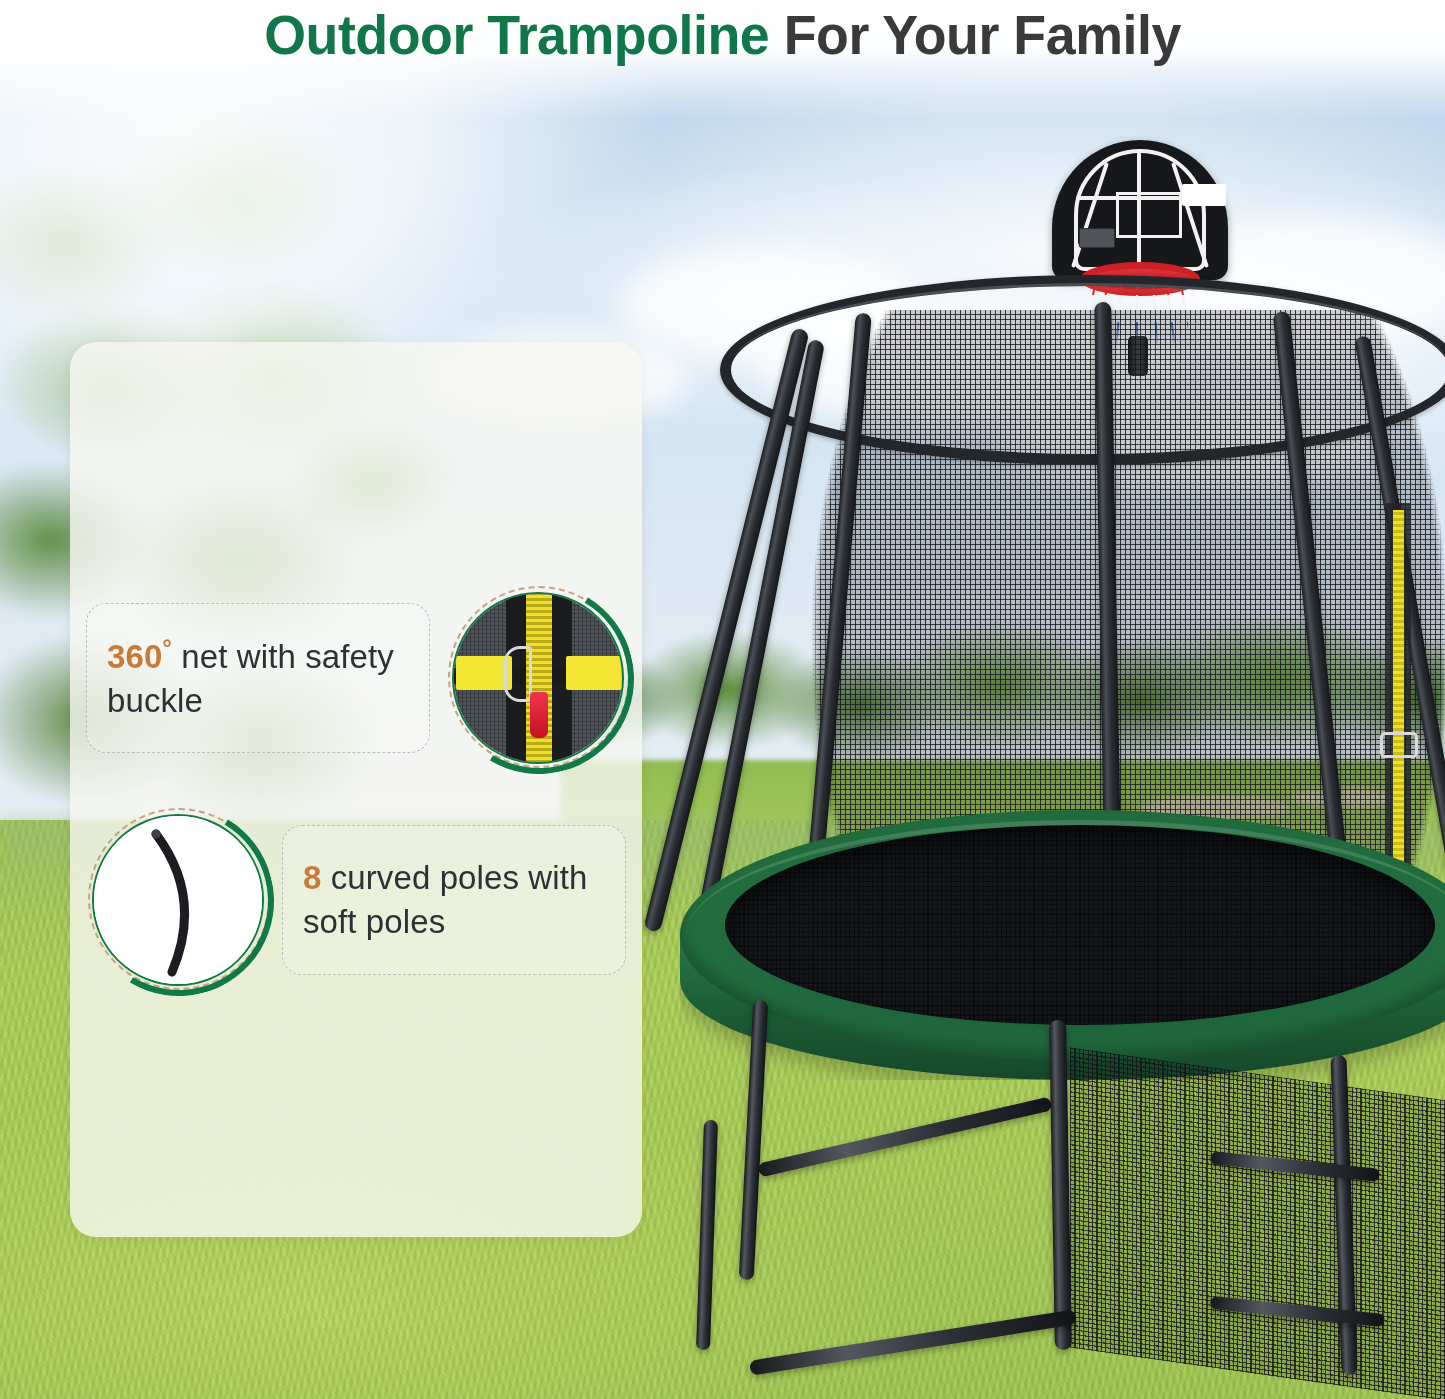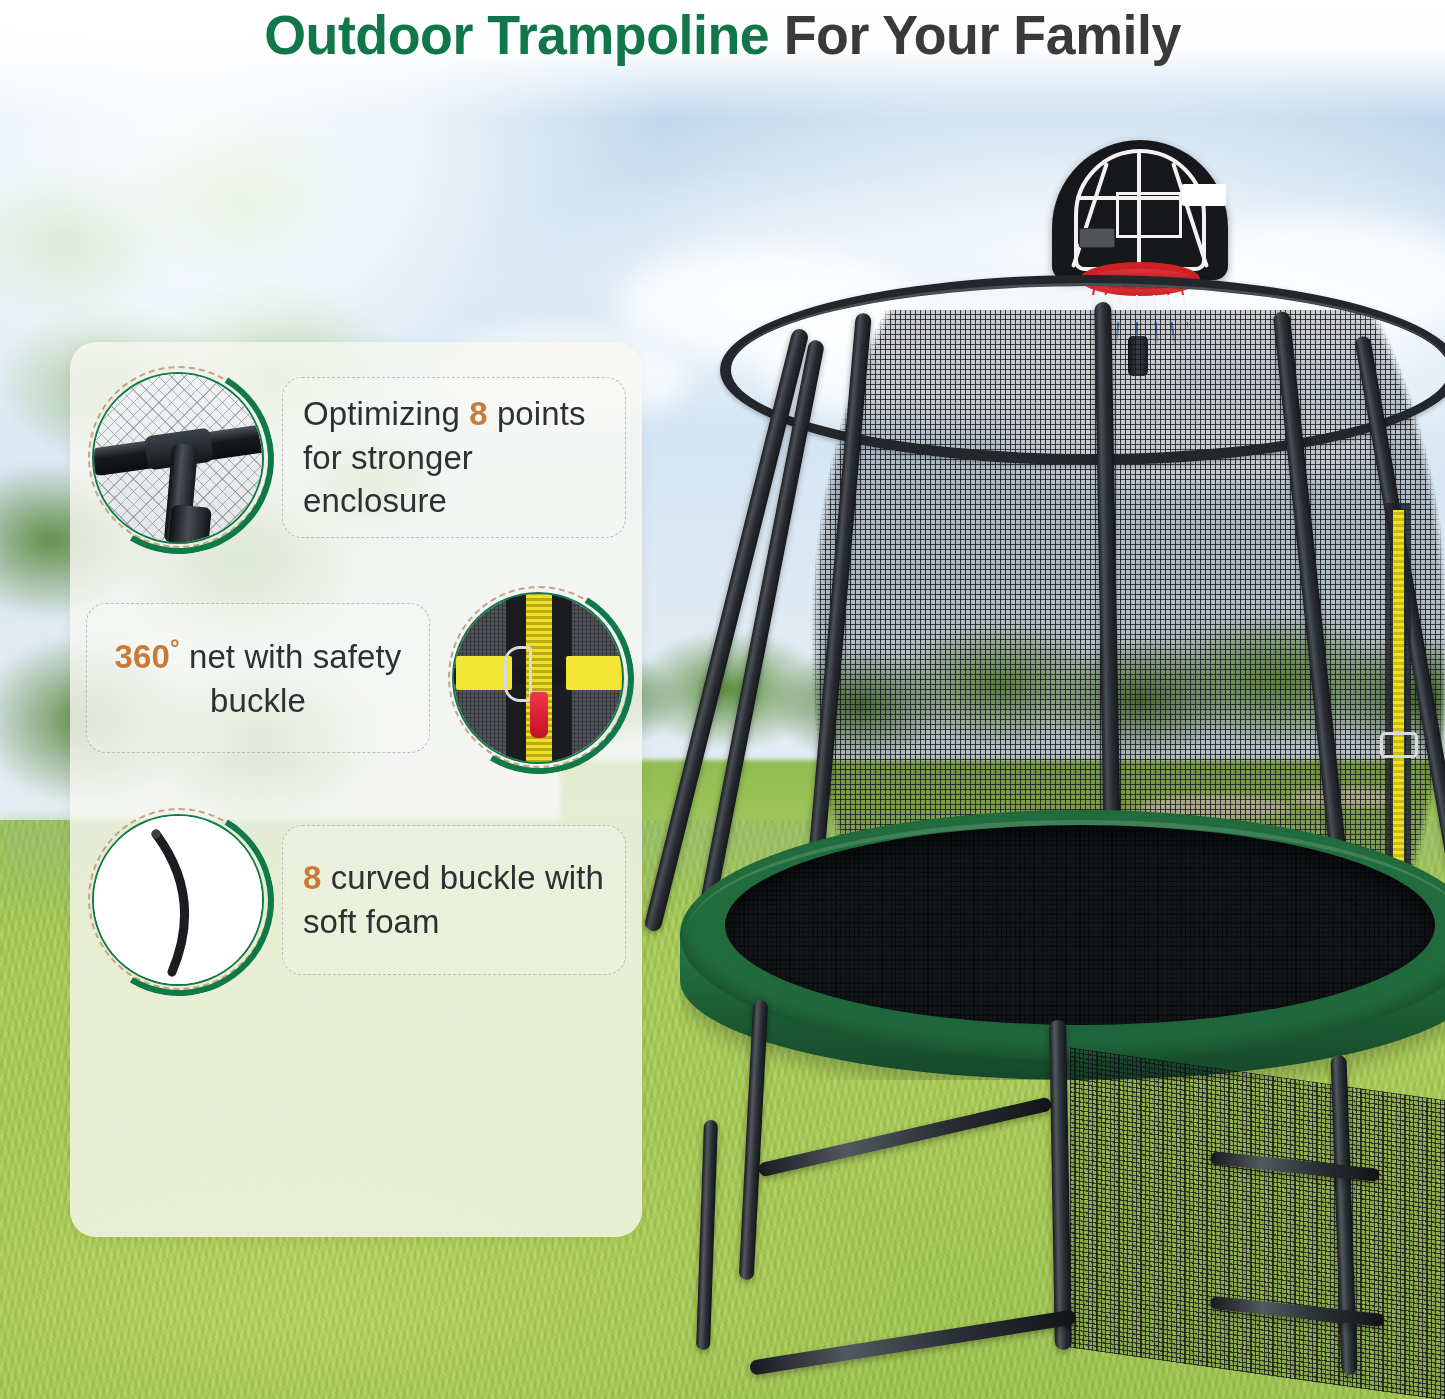--- a/index.html
+++ b/index.html
@@ -353,21 +353,21 @@
   .txtbox{
     position:relative; flex:1 1 auto;
     margin:0 16px 0 0;
     min-height:150px;
     border:1.6px dashed #b9bcbd;
     border-radius:20px;
     background:rgba(255,255,255,.20);
     display:flex; align-items:center;
     padding:14px 20px;
   }
-  .feature.r2 .txtbox, .feature.r4 .txtbox{ margin:0 0 0 16px;text-align:center; }
+  .feature.r2 .txtbox, .feature.r4 .txtbox{ margin:0 0 0 16px; }
   .txt{
     font-size:33px; line-height:1.32; color:#2e3133;
     font-family:"Liberation Sans", sans-serif;
     letter-spacing:.1px;
   }
   .hl{ color:#c87a38; font-weight:bold; }
   .deg{ font-size:24px; vertical-align:super; }
 
   
   .heading{
@@ -468,36 +468,20 @@
     <div class="leg" style="left:736px;top:935px;width:16px;height:320px;transform:rotate(-2deg);"></div>
     <div class="leg" style="left:155px;top:1010px;width:300px;height:14px;transform:rotate(-13deg);"></div>
     <div class="leg" style="left:148px;top:1215px;width:330px;height:15px;transform:rotate(-9deg);"></div>
     <div class="leg" style="left:100px;top:1000px;width:14px;height:230px;transform:rotate(2deg);"></div>
     <div class="leg" style="left:610px;top:1040px;width:170px;height:13px;transform:rotate(6deg);"></div>
     <div class="leg" style="left:610px;top:1185px;width:175px;height:13px;transform:rotate(6deg);"></div>
   </div>
 
   <div class="panel">
 
-    <div class="feature r1">
-      <div class="circle-wrap">
-        <div class="circ-dash"></div>
-        <div class="circ-arc"></div>
-        <div class="circ-img">
-          <div class="c1-bg"></div>
-          <div class="c1-barh"></div>
-          <div class="c1-joint"></div>
-          <div class="c1-barv"></div>
-          <div class="c1-cap"></div>
-        </div>
-      </div>
-      <div class="txtbox">
-        <div class="txt"><span>Optimizing </span><span class="hl">8</span><span> points for stronger enclosure</span></div>
-      </div>
-    </div>
 
     <div class="feature r2">
       <div class="circle-wrap">
         <div class="circ-dash"></div>
         <div class="circ-arc"></div>
         <div class="circ-img">
           <div class="c2-bg"></div>
           <div class="c2-vstrip"></div>
           <div class="c2-vstrip2"></div>
           <div class="c2-hstrip"></div>
@@ -519,21 +503,21 @@
         <div class="circ-arc"></div>
         <div class="circ-img">
           <div class="c3-bg"></div>
           <svg width="172" height="172" viewBox="0 0 172 172" style="position:absolute;left:0;top:0;">
             <path d="M62 18 C 92 58, 100 104, 78 156" stroke="#1b1d20" stroke-width="9" fill="none" stroke-linecap="round"></path>
             <circle cx="62" cy="18" r="4.5" fill="#3d4248"></circle>
           </svg>
         </div>
       </div>
       <div class="txtbox">
-        <div class="txt"><span class="hl">8</span><span> curved buckle with soft foam</span></div>
+        <div class="txt"><span class="hl">8</span><span> curved poles with soft poles</span></div>
       </div>
     </div>
 
   </div>
 
   <div class="heading"><span class="h-green">Outdoor Trampoline</span><span class="h-dark"> For Your Family</span></div>
 
 </div>
 
 </body></html>

